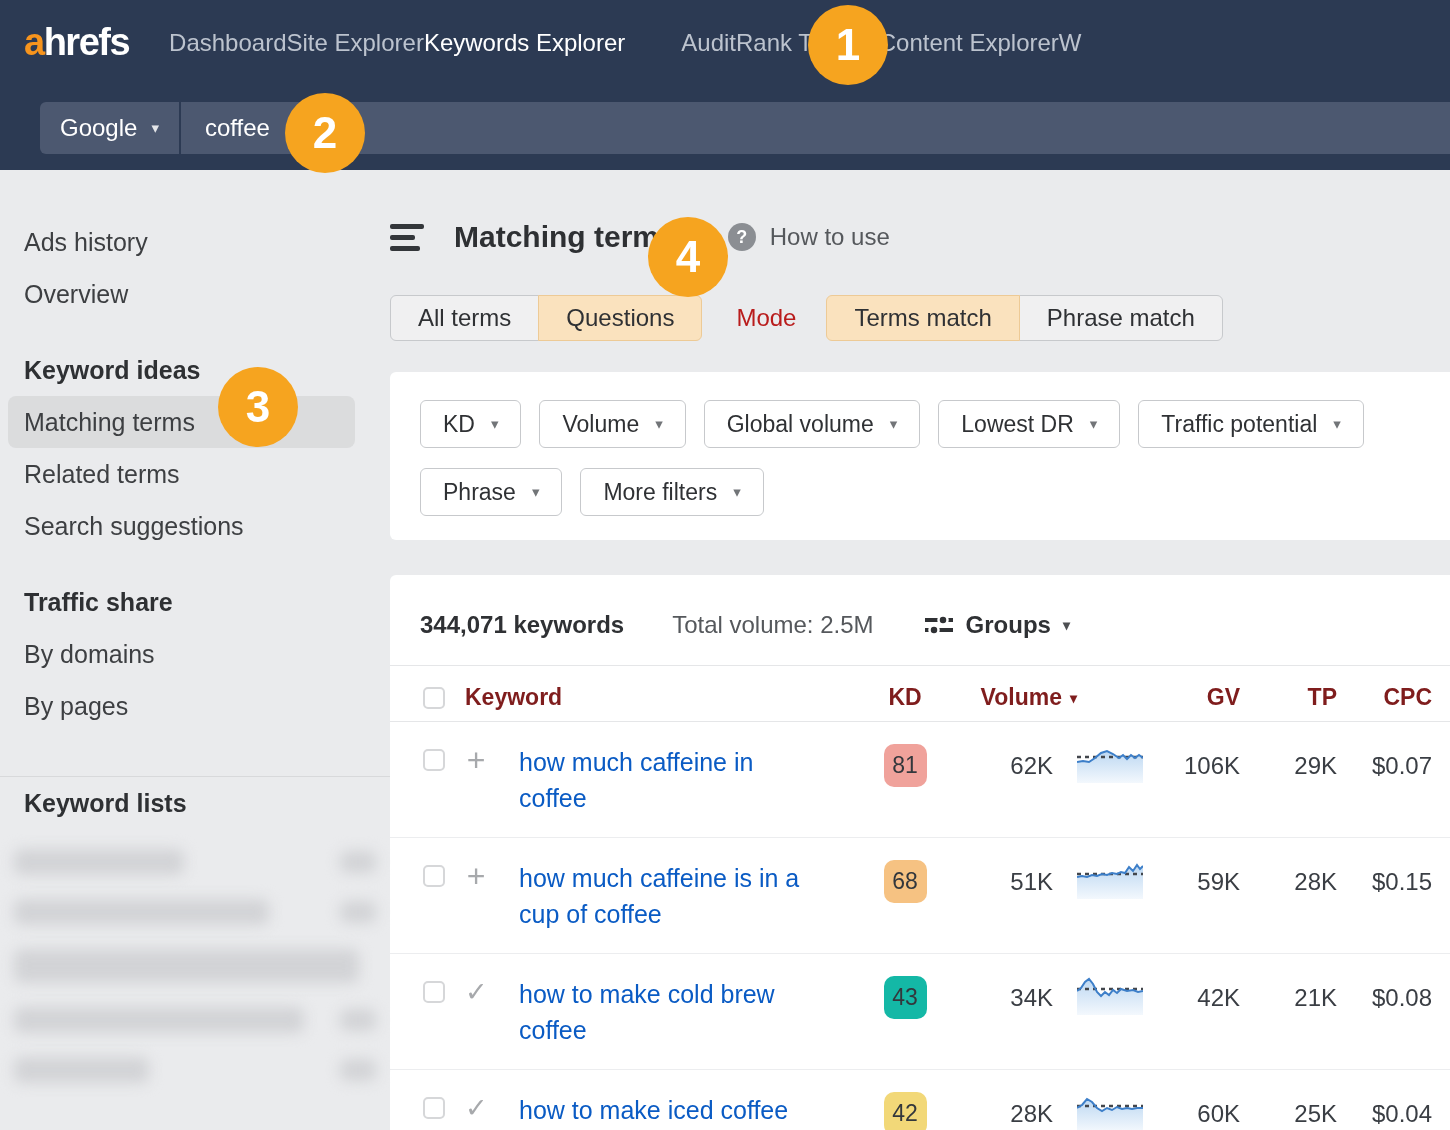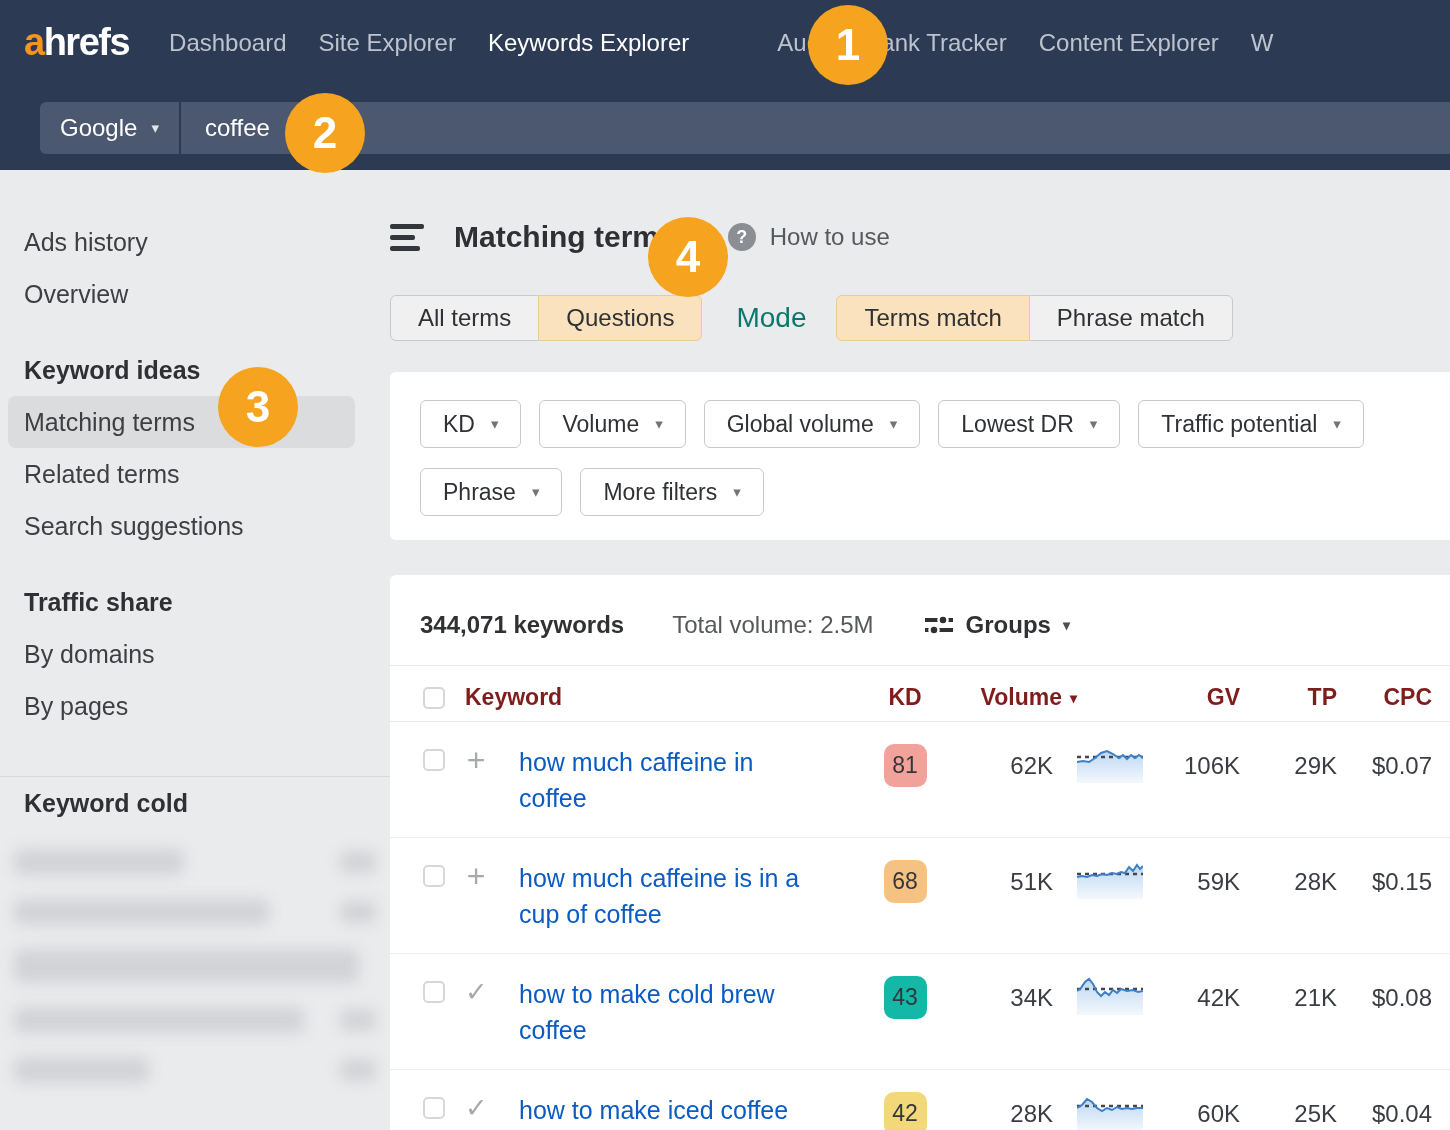--- a/index.html
+++ b/index.html
@@ -4,21 +4,21 @@
 <style>
   * { margin:0; padding:0; box-sizing:border-box; }
   html,body { width:1450px; height:1130px; }
   body { font-family:"Liberation Sans", sans-serif; }
   .page { position:relative; width:1450px; height:1130px; overflow:hidden; background:#EAEBED; }
 
   
   .navbar { height:85px; background:#2C3A53; display:flex; align-items:center; padding:0 24px; }
   .logo { font-size:38px; font-weight:bold; color:#fff; letter-spacing:-1.5px; cursor:pointer; }
   .logo .logo-a { color:#F7941D; }
-  .nav-items { display:flex; gap:32px; margin-left:40px; font-size:24px; color:#BCC3CE; white-space:nowrap; }
+  .nav-items { display:flex; margin-left:40px; font-size:24px; color:#BCC3CE; white-space:nowrap; }
   .nav-item { cursor:pointer; }
   .nav-item.active { color:#fff; }
   .nav-item.gap-lg { margin-left:56px; }
 
   
   .searchbar { height:85px; background:#2C3A53; display:flex; align-items:center; padding-left:40px; }
   .engine { height:52px; background:#4C5870; border:none; border-radius:6px 0 0 6px; color:#fff;
             font-size:24px; padding:0 20px; display:flex; align-items:center; gap:14px; margin-right:2px;
             font-family:inherit; cursor:pointer; }
   .caret { font-size:15px; color:inherit; opacity:.85; }
@@ -53,21 +53,21 @@
             font-weight:bold; display:flex; align-items:center; justify-content:center; }
 
   .tab-row { margin-top:35px; height:46px; display:flex; align-items:center; }
   .segmented { display:flex; height:46px;justify-content:flex-end; }
   .seg { padding:0 27px; line-height:44px; font-size:24px; color:#2F3134; background:#F0F0F1;
          border:1px solid #C7C9CC; cursor:pointer; white-space:nowrap; }
   .seg:first-child { border-radius:6px 0 0 6px; }
   .seg + .seg { margin-left:-1px; }
   .seg:last-child { border-radius:0 6px 6px 0; }
   .seg.selected { background:#FAE2BE; border-color:#EDCA96; position:relative; z-index:1; }
-  .mode-label { color:#0f766e; font-size:28px; margin:0 30px 0 34px; }
+  .mode-label { color:#b91c1c; font-size:24px; margin:0 30px 0 34px; }
 
   .filters-panel { background:#fff; margin-top:31px; width:1060px; height:168px; padding:28px 0 24px 30px;
                    border-radius:6px 0 0 6px; overflow:hidden; }
   .filters-row { display:flex; gap:18px; margin-bottom:20px; }
   .filter-btn { height:48px; background:#fff; border:1px solid #C7C9CC; border-radius:6px; font-size:23px;
                 color:#2F3134; padding:0 22px; display:flex; align-items:center; gap:16px; white-space:nowrap;
                 flex-shrink:0; font-family:inherit; cursor:pointer; }
   .filter-btn .caret { color:#5A5D61; }
 
   .results-panel { background:#fff; margin-top:35px; width:1060px; height:620px; border-radius:6px 0 0 6px; }
@@ -156,21 +156,21 @@
           <div class="side-item">Overview</div>
           <div class="side-header mt-gap">Keyword ideas</div>
           <div class="side-item selected">Matching terms</div>
           <div class="side-item">Related terms</div>
           <div class="side-item">Search suggestions</div>
           <div class="side-header mt-gap">Traffic share</div>
           <div class="side-item">By domains</div>
           <div class="side-item">By pages</div>
         </div>
       <div class="side-divider"></div>
-      <div class="side-header lists-header">Keyword cold</div>
+      <div class="side-header lists-header">Keyword lists</div>
       <div class="blur-area">
         <div class="blur-row">
             <span class="blob" style="width:170px"></span>
             <span class="blob r"></span>
           </div>
         <div class="blur-row">
             <span class="blob" style="width:255px"></span>
             <span class="blob r"></span>
           </div>
         <div class="blur-row">

